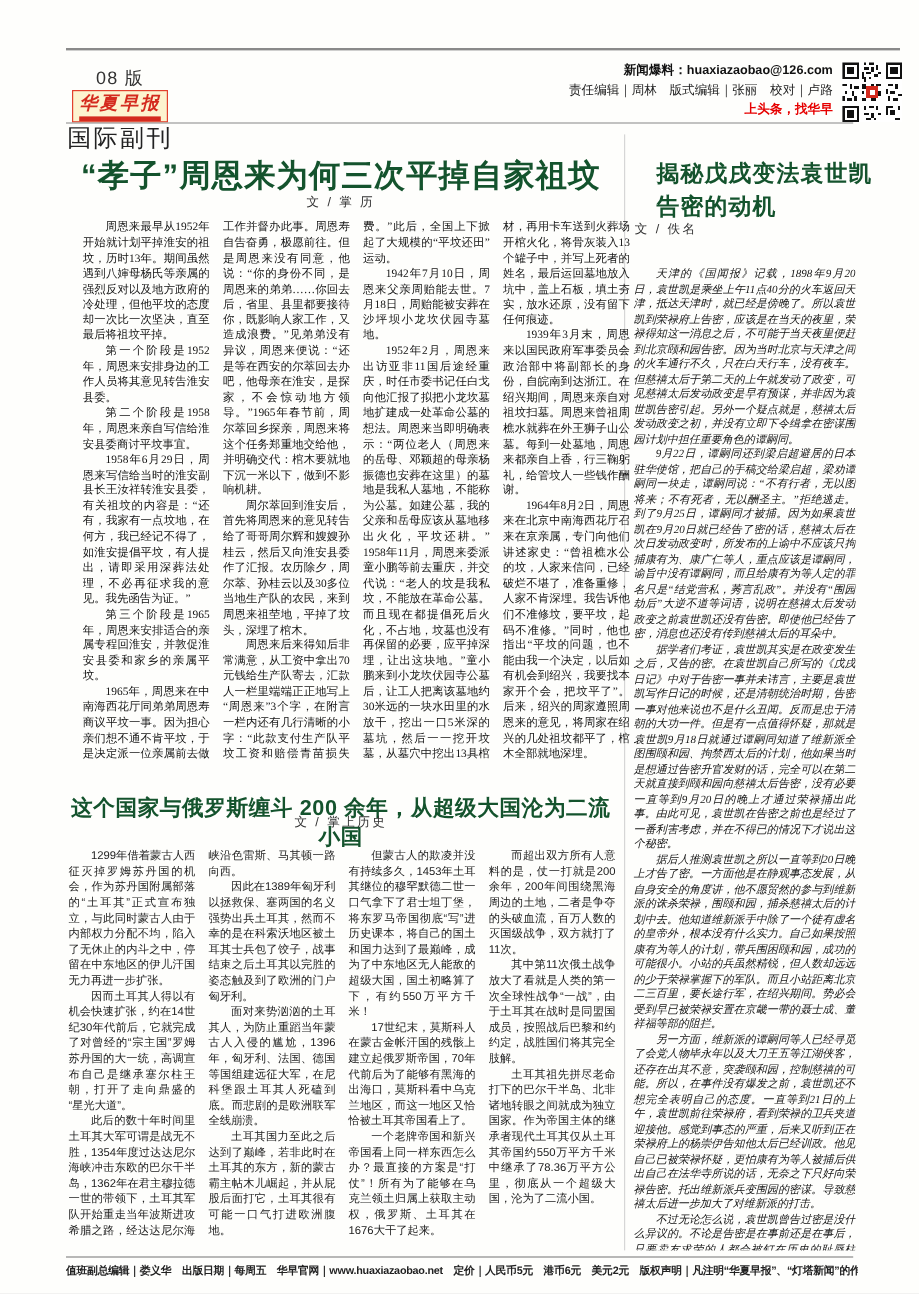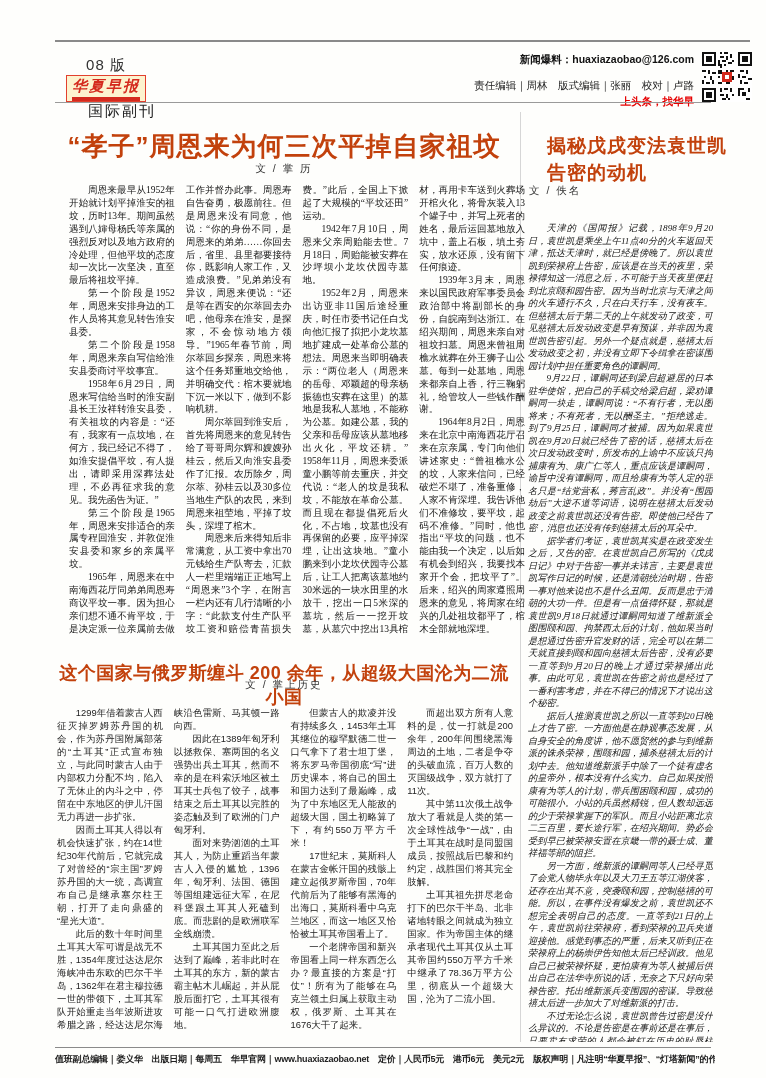--- a/index.html
+++ b/index.html
@@ -7,30 +7,30 @@
         font-family:"Liberation Sans","DejaVu Sans",sans-serif;color:#1a1a1a;margin:0 auto;}
   .hrule{position:absolute;background:#8a8a8a;}
   
   .header-left{position:absolute;left:56px;top:56px;display:flex;align-items:center;height:34px;flex-direction:column;}
   .edition{font-size:15px;color:#333;letter-spacing:1px;}
   .pipe{display:inline-block;width:1px;height:18px;background:#b5b5b5;margin:0 9px;}
   .masthead-logo{display:inline-block;text-align:center;background:#fdf3cf;border:1px solid #e2402e;padding:1px 5px 0 5px;}
   .masthead-text{display:block;color:#d42a1e;font-weight:bold;font-size:15px;letter-spacing:2px;
                  font-family:"Liberation Serif","DejaVu Serif",serif;font-style:italic;}
   .masthead-strip{display:block;height:4px;background:#d42a1e;margin-top:1px;}
-  .section-name{font-size:15px;color:#222;letter-spacing:2px;margin-left:32px;}
+  .section-name{font-size:20px;color:#222;letter-spacing:2px;}
   .header-right{position:absolute;right:72px;top:52px;text-align:right;line-height:14px;}
   .tipline{font-size:10.5px;font-weight:bold;color:#111;}
-  .editors{font-size:10.5px;color:#222;margin-top:12px;}
+  .editors{font-size:10.5px;color:#222;margin-top:2px;}
   .promo{font-size:10.5px;color:#e60000;font-weight:bold;margin-top:2px;}
   .qr{position:absolute;right:14px;top:52px;width:50px;height:50px;}
   
   .v-rule{position:absolute;left:520px;top:112px;width:1px;height:930px;background:#d6d6d6;}
   
-  .a-title{position:absolute;font-weight:bold;color:#c2410c;font-family:"Liberation Sans","DejaVu Sans",sans-serif;}
+  .a-title{position:absolute;font-weight:bold;color:#14532d;font-family:"Liberation Sans","DejaVu Sans",sans-serif;}
   .a-byline{position:absolute;font-size:10.5px;color:#333;letter-spacing:2px;}
   .a-body{position:absolute;text-align:justify;overflow:hidden;color:#141414;}
   .a-body p{margin:0;text-indent:2em;}
   
   .t1{left:55px;top:112px;width:458px;text-align:center;font-size:26px;letter-spacing:1px;}
   .b1{left:55px;top:162px;width:458px;text-align:center;}
   .body1{left:57px;top:184px;width:456px;height:458px;column-count:4;column-gap:11px;
          font-family:"Liberation Serif","DejaVu Serif",serif;font-size:9.5px;line-height:12.9px;margin-left:12px;}
   
   .t3{left:547px;top:116px;width:184px;font-size:19px;line-height:27px;letter-spacing:1px;}

